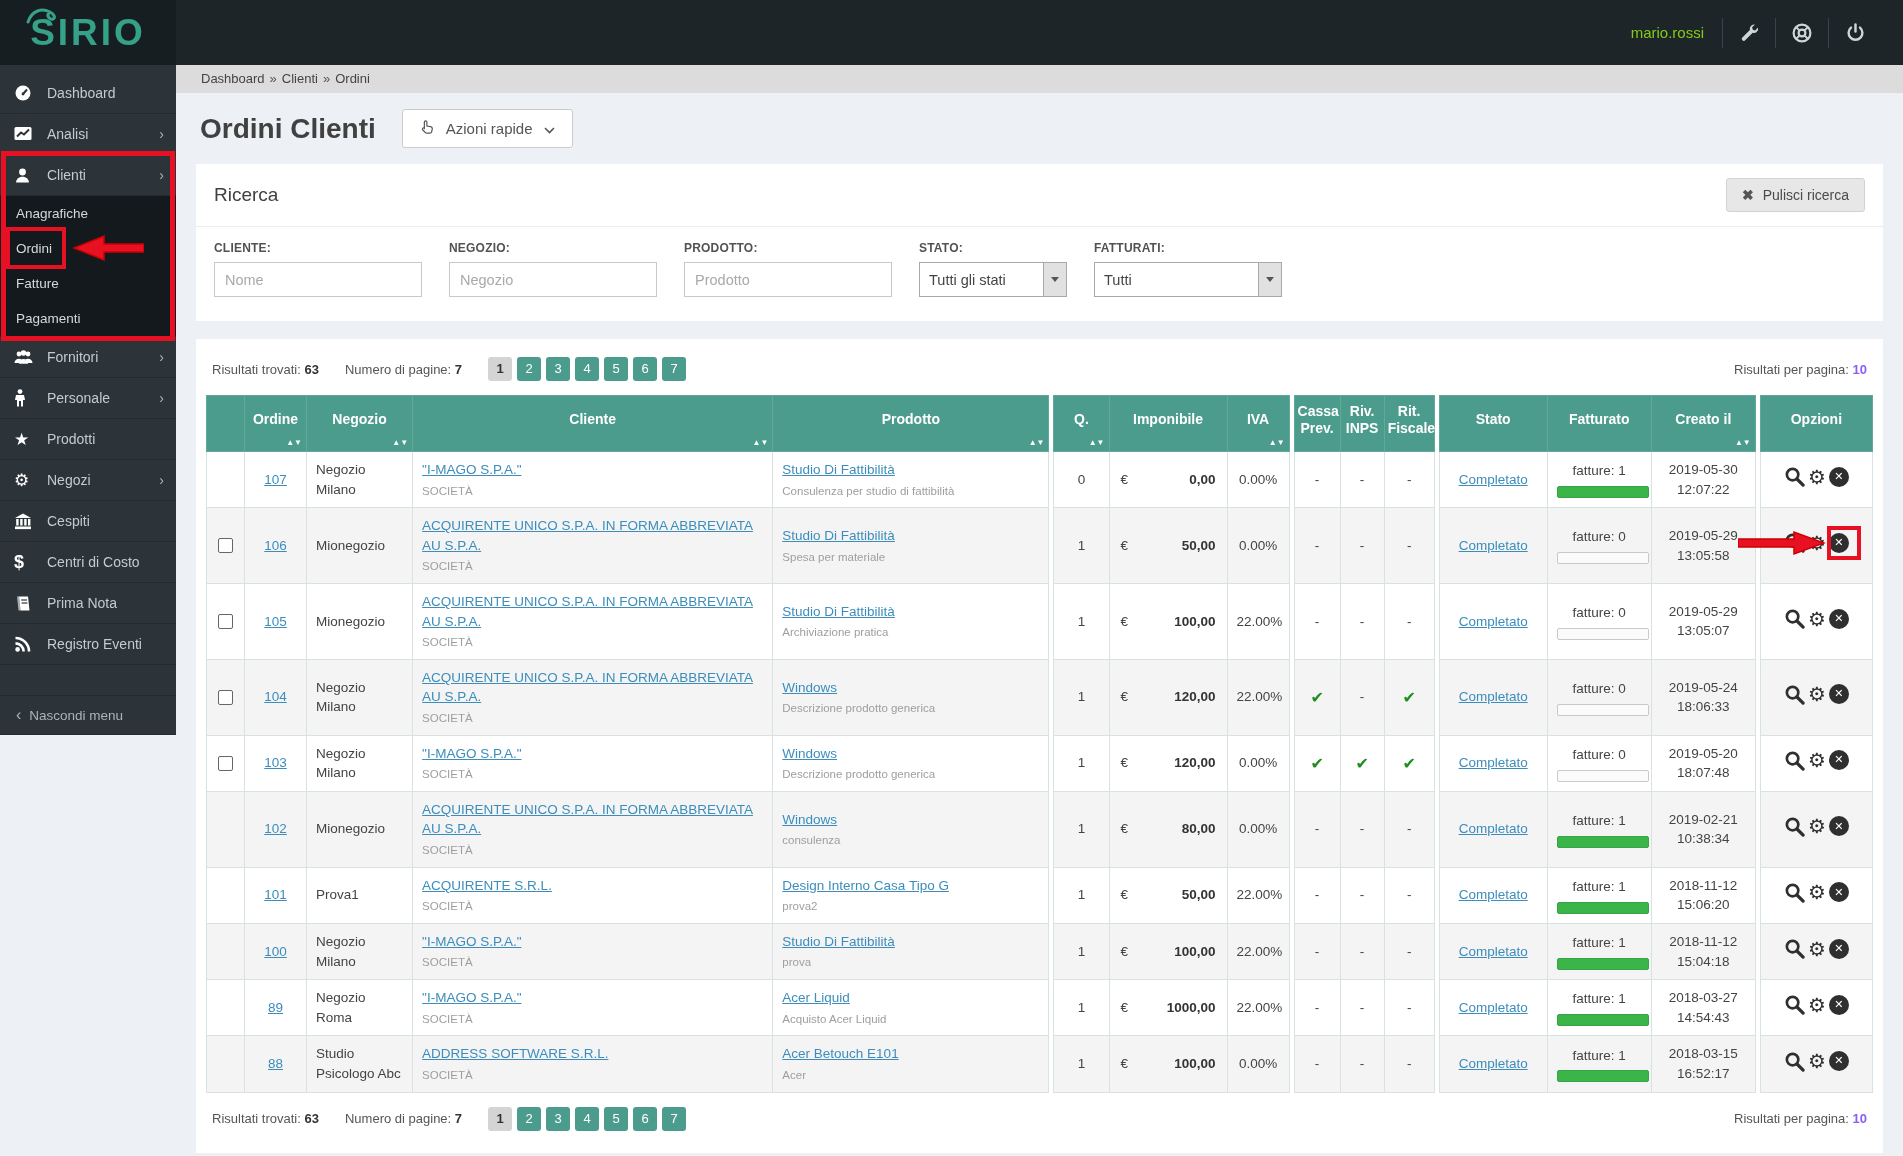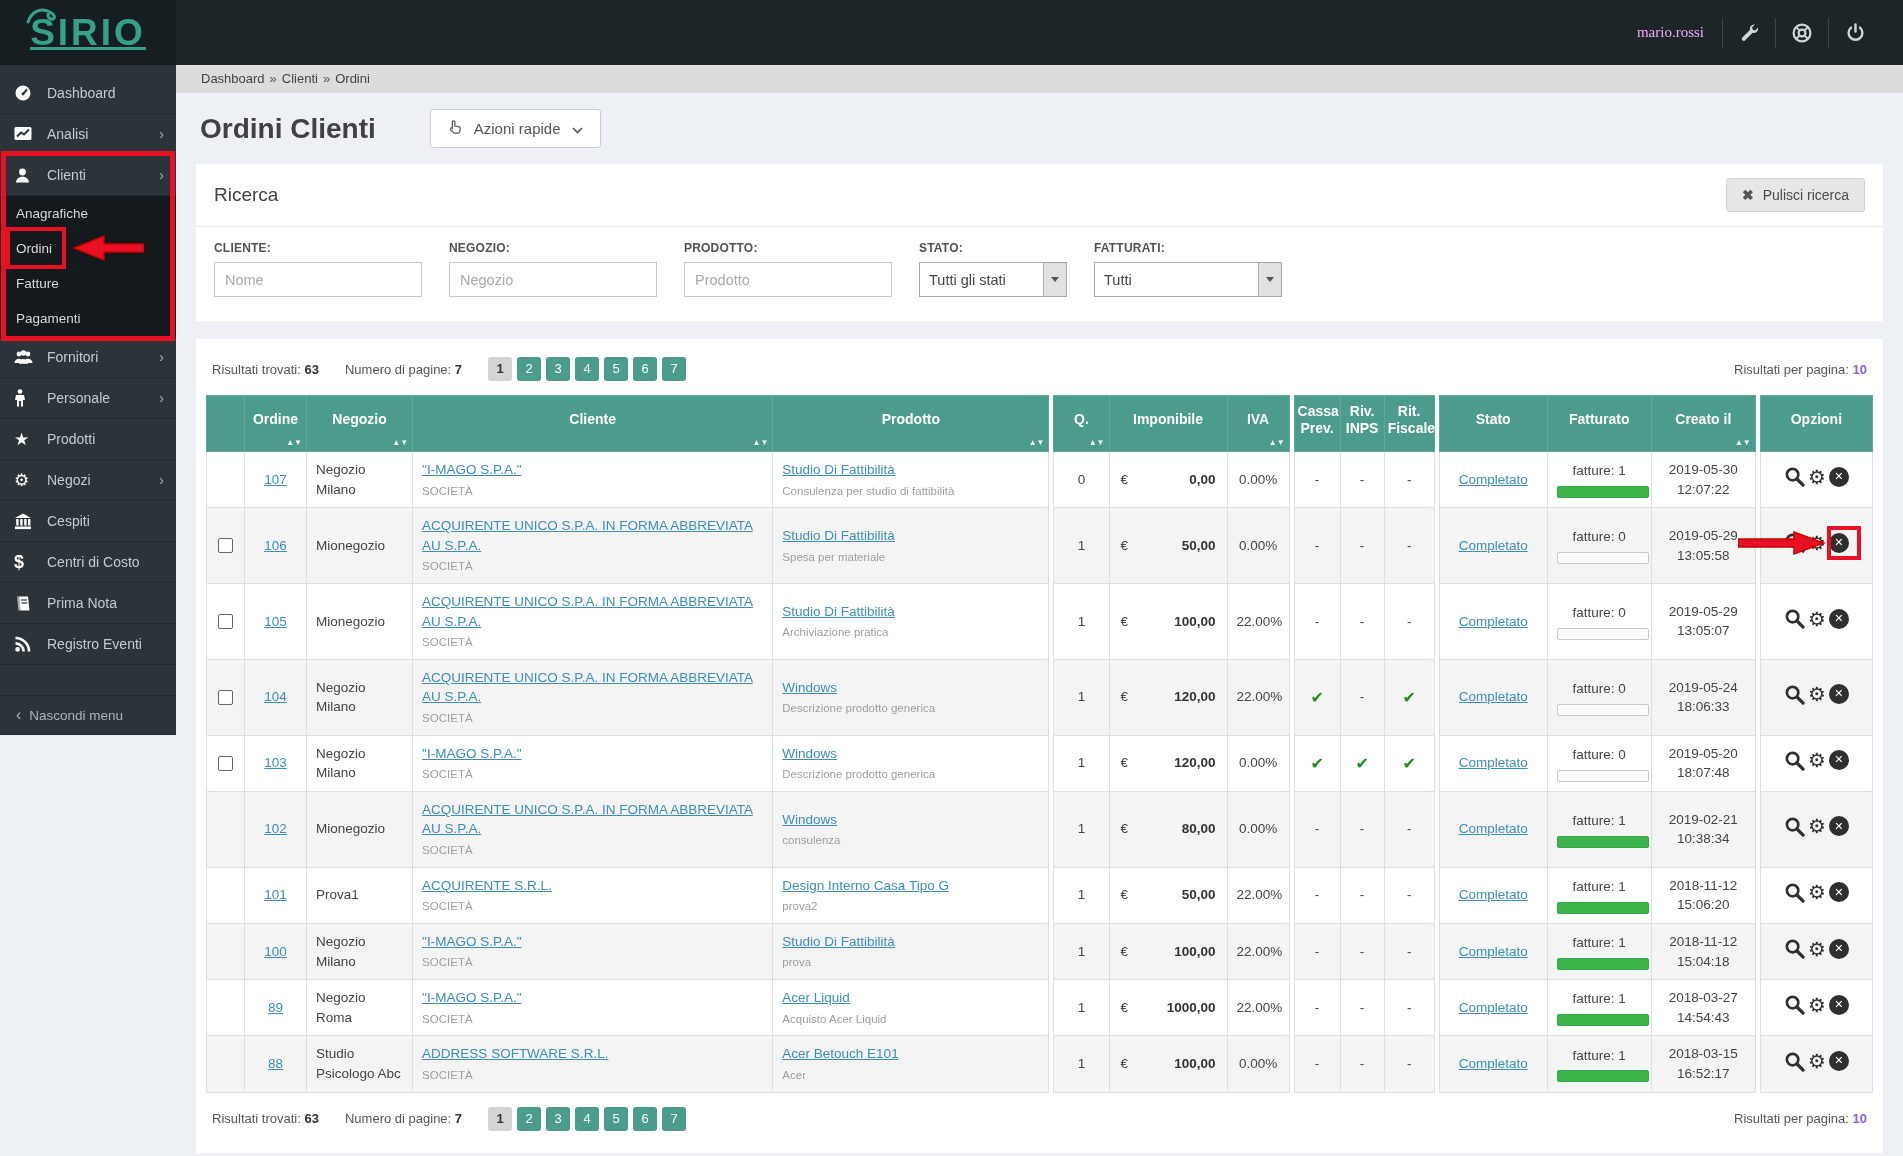--- a/index.html
+++ b/index.html
@@ -2,24 +2,24 @@
 <html><head>
 <meta charset="utf-8">
 <style>
   * { box-sizing: border-box; margin: 0; padding: 0; }
   html,body { width:1903px; height:1156px; overflow:hidden; background:#edf0f4;
     font-family:"Liberation Sans","DejaVu Sans",sans-serif; font-size:13px; color:#444; }
 
   
   .navbar { height:65px; display:flex; background:#1d2529; }
   .logo-box { width:176px; height:65px; background:#171e22; display:flex; align-items:center; justify-content:center; position:relative; }
-  .logo-text { font-size:37px; font-weight:bold; color:#35a188; letter-spacing:3px; line-height:1;text-decoration:underline; }
+  .logo-text { font-size:37px; font-weight:bold; color:#35a188; letter-spacing:3px; line-height:1; }
   .logo-curl { position:absolute; left:26px; top:6px; }
   .nav-right { flex:1; display:flex; align-items:center; justify-content:flex-end; padding-right:22px; }
-  .nav-user { color:#f0abfc; font-size:15px; padding:0 18px;font-family:Liberation Serif, serif; }
+  .nav-user { color:#84cc16; font-size:15px; padding:0 18px; }
   .nav-sep { width:1px; height:30px; background:#39434a; }
   .nav-ico { width:52px; display:flex; align-items:center; justify-content:center; cursor:pointer; }
 
   
   .sidebar { position:absolute; left:0; top:65px; width:176px; background:#2c343a; padding-top:8px; }
   .sb-item { height:41px; display:flex; align-items:center; padding:0 12px 0 14px;
     border-bottom:1px solid #232b30; color:#c2cbd1; font-size:14px; cursor:pointer; }
   .sb-ico { width:26px; display:flex; align-items:center; justify-content:flex-start; margin-right:7px; }
   .sb-glyph { color:#fff; font-size:17px; line-height:1; }
   .sb-lbl { flex:1; }
@@ -37,21 +37,21 @@
   .ann-sidebar-ordini { left:6px; top:162px; width:60px; height:42px; border:4px solid #e81123; }
   .ann-sidebar-arrow { left:70px; top:169px; width:74px; height:28px; }
 
   
   .content { margin-left:176px; }
   .breadcrumb { height:28px; line-height:28px; background:#dcdcdc; padding-left:25px; font-size:13px; color:#444; }
   .bc-sep { margin:0 5px; color:#555; }
   .title-row { display:flex; align-items:center; justify-content:flex-start; padding:16px 24px 12px 24px;gap:26px; }
   .page-title { font-size:28px; font-weight:bold; color:#414141; }
   .btn-quick { display:flex; align-items:center; gap:11px; background:#fff; border:1px solid #cccccc; border-radius:3px;
-    padding:9px 17px; font-size:15px; color:#555; cursor:pointer;margin-left:28px; }
+    padding:9px 17px; font-size:15px; color:#555; cursor:pointer; }
 
   .panel { background:#fff; margin:4px 20px 18px 20px; }
   .panel-head { display:flex; align-items:center; justify-content:space-between; padding:14px 18px; border-bottom:1px solid #ececec; }
   .panel-title { font-size:19px; font-weight:normal; color:#414141; }
   .btn-clear { display:flex; align-items:center; gap:9px; background:#e7e7e7; border:1px solid #d2d2d2; border-radius:3px;
     padding:8px 15px; font-size:14px; color:#4a4a4a; cursor:pointer; }
   .btn-clear .x { font-weight:bold; color:#555; }
   .panel-body { display:flex; gap:27px; padding:14px 18px 24px 18px; }
   .field label { display:block; font-size:12px; font-weight:bold; color:#525252; margin-bottom:7px; letter-spacing:.2px; }
   .field input { width:208px; height:35px; border:1px solid #c9c9c9; padding:0 10px; font-size:14.5px; color:#444;

